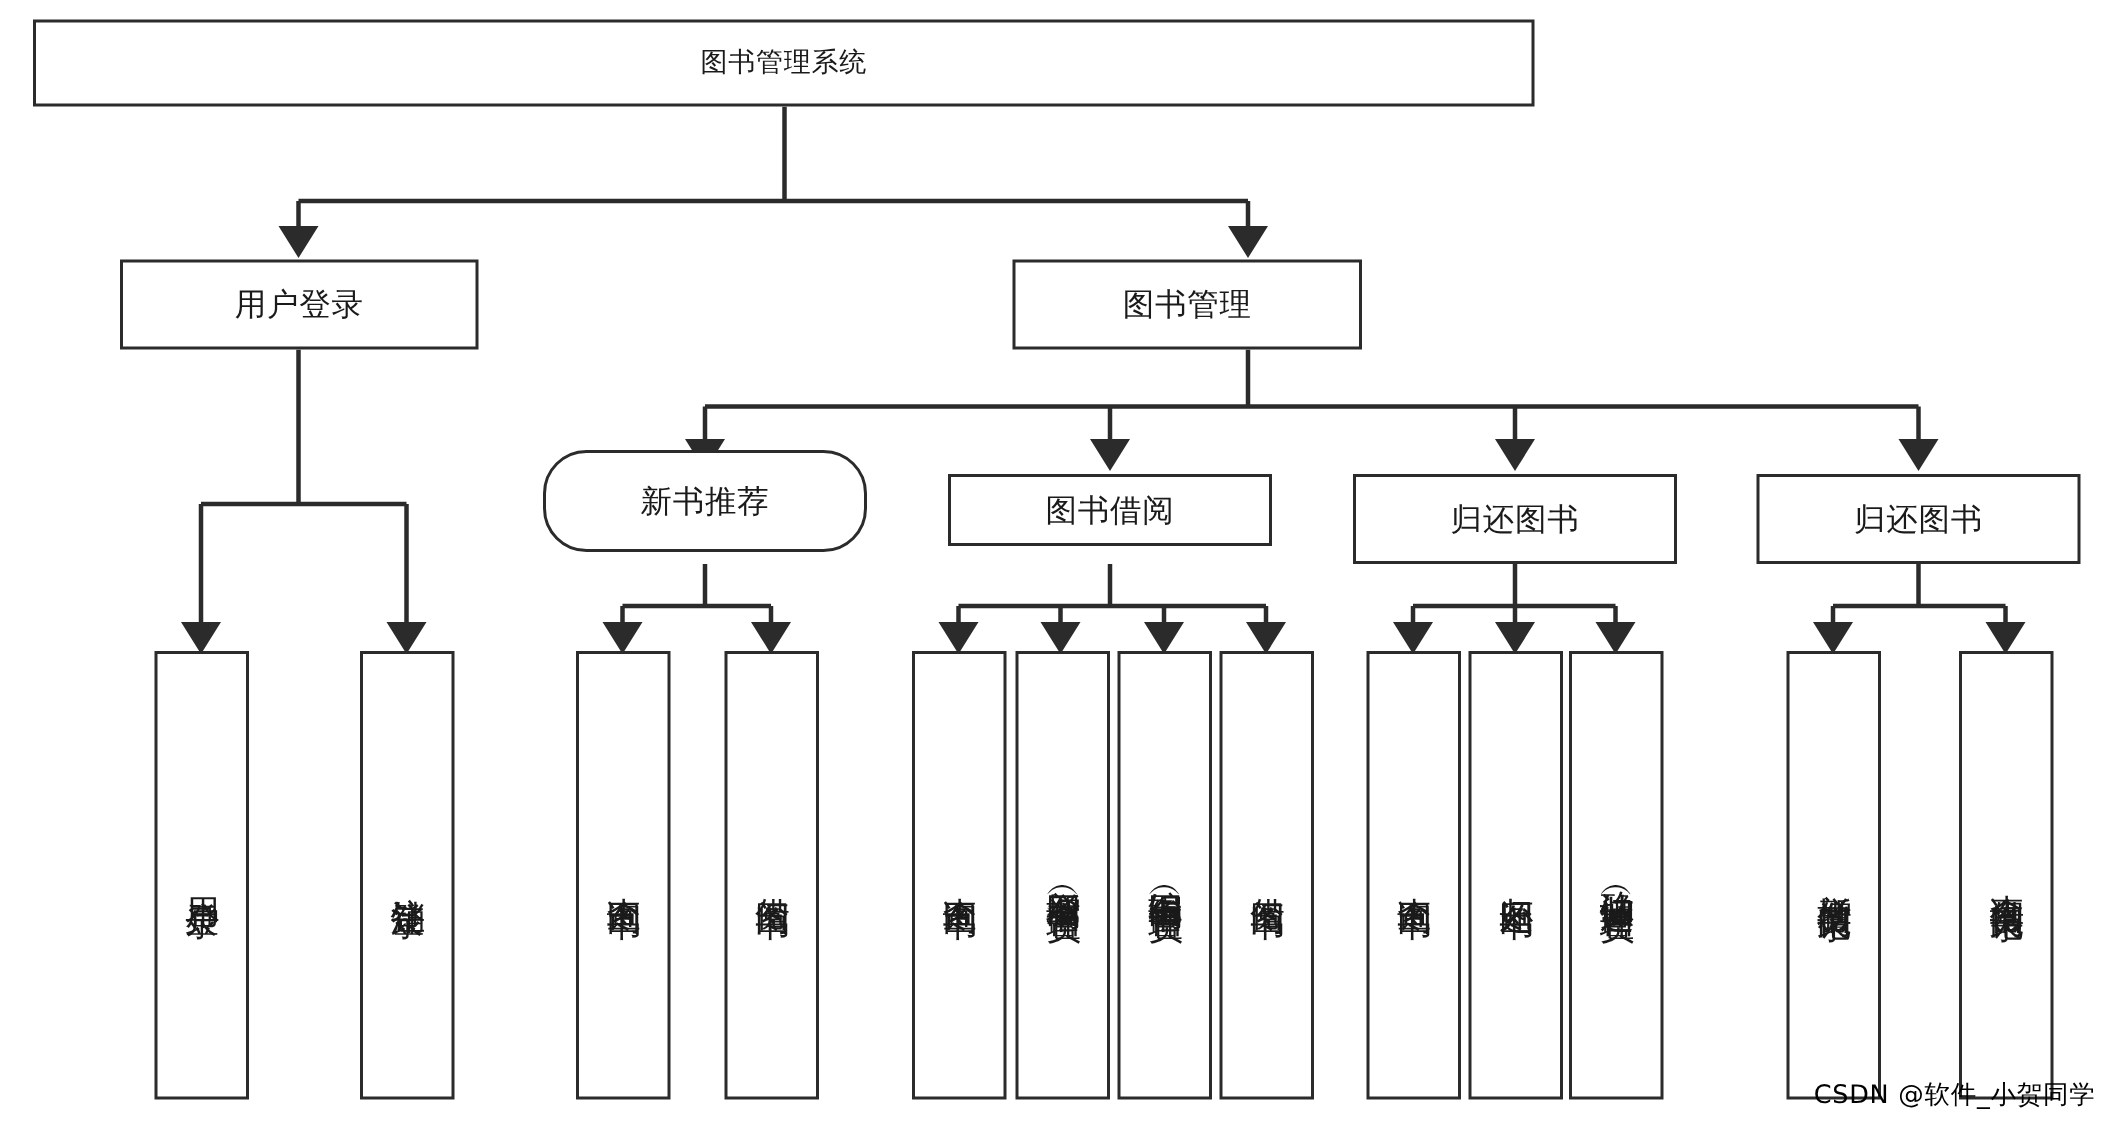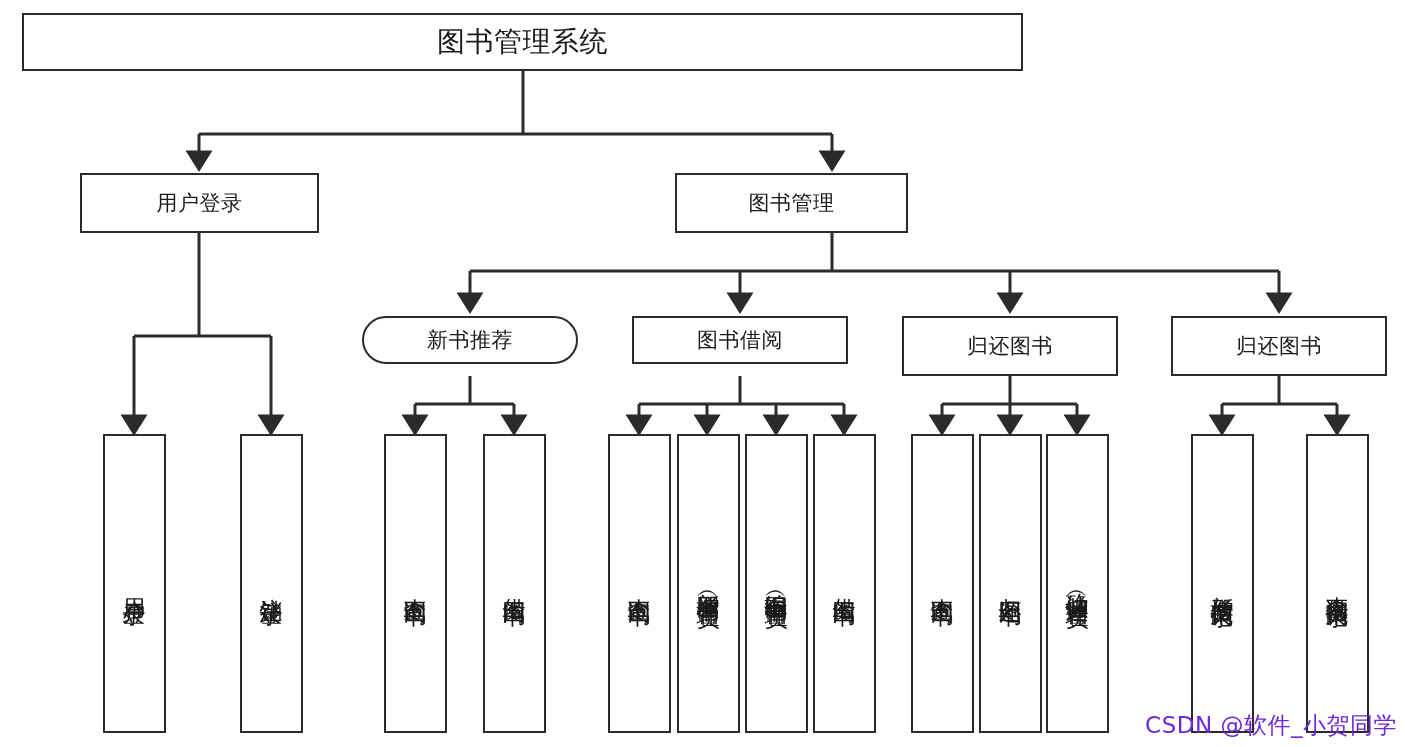--- a/index.html
+++ b/index.html
@@ -40,41 +40,41 @@
     display: block;
     text-align: center;
     line-height: 1.18;
     letter-spacing: 0.5px;
   }
   .node.horizontal .node-label {
     font-size: 21px;
     white-space: nowrap;
   }
   .node.root .node-label {
-    font-size: 28px;
+    font-size: 18px;
   }
   .node.vertical {
     align-items: center;
     justify-content: center;
     padding: 6px 0;
   }
   .node.vertical .node-label {
     writing-mode: vertical-rl;
     text-orientation: upright;
     font-size: 23px;
     line-height: 1.22;
     letter-spacing: 2px;
     max-height: 100%;
   }
   #watermark {
     position: absolute;
     right: 8px;
     bottom: 6px;
-    font-size: 23px;
-    color: #6d28d9;
+    font-size: 17px;
+    color: #000000;
     letter-spacing: 0.5px;
     white-space: nowrap;
     font-family: "DejaVu Sans", "Liberation Sans", sans-serif;
   }
 </style>
 </head>
 <body>
 
 <div id="diagram-root">
 
@@ -133,21 +133,21 @@
   </div>
 
   <div class="node horizontal" style="left:80px; top:173px; width:239px; height:60px;">
     <span class="node-label">用户登录</span>
   </div>
 
   <div class="node horizontal" style="left:675px; top:173px; width:233px; height:60px;">
     <span class="node-label">图书管理</span>
   </div>
 
-  <div class="node horizontal" style="left:362px; top:316px; width:216px; height:48px;border-radius:29px;">
+  <div class="node horizontal" style="left:362px; top:300px; width:216px; height:68px;border-radius:29px;">
     <span class="node-label">新书推荐</span>
   </div>
 
   <div class="node horizontal" style="left:632px; top:316px; width:216px; height:48px;">
     <span class="node-label">图书借阅</span>
   </div>
 
   <div class="node horizontal" style="left:902px; top:316px; width:216px; height:60px;">
     <span class="node-label">归还图书</span>
   </div>

